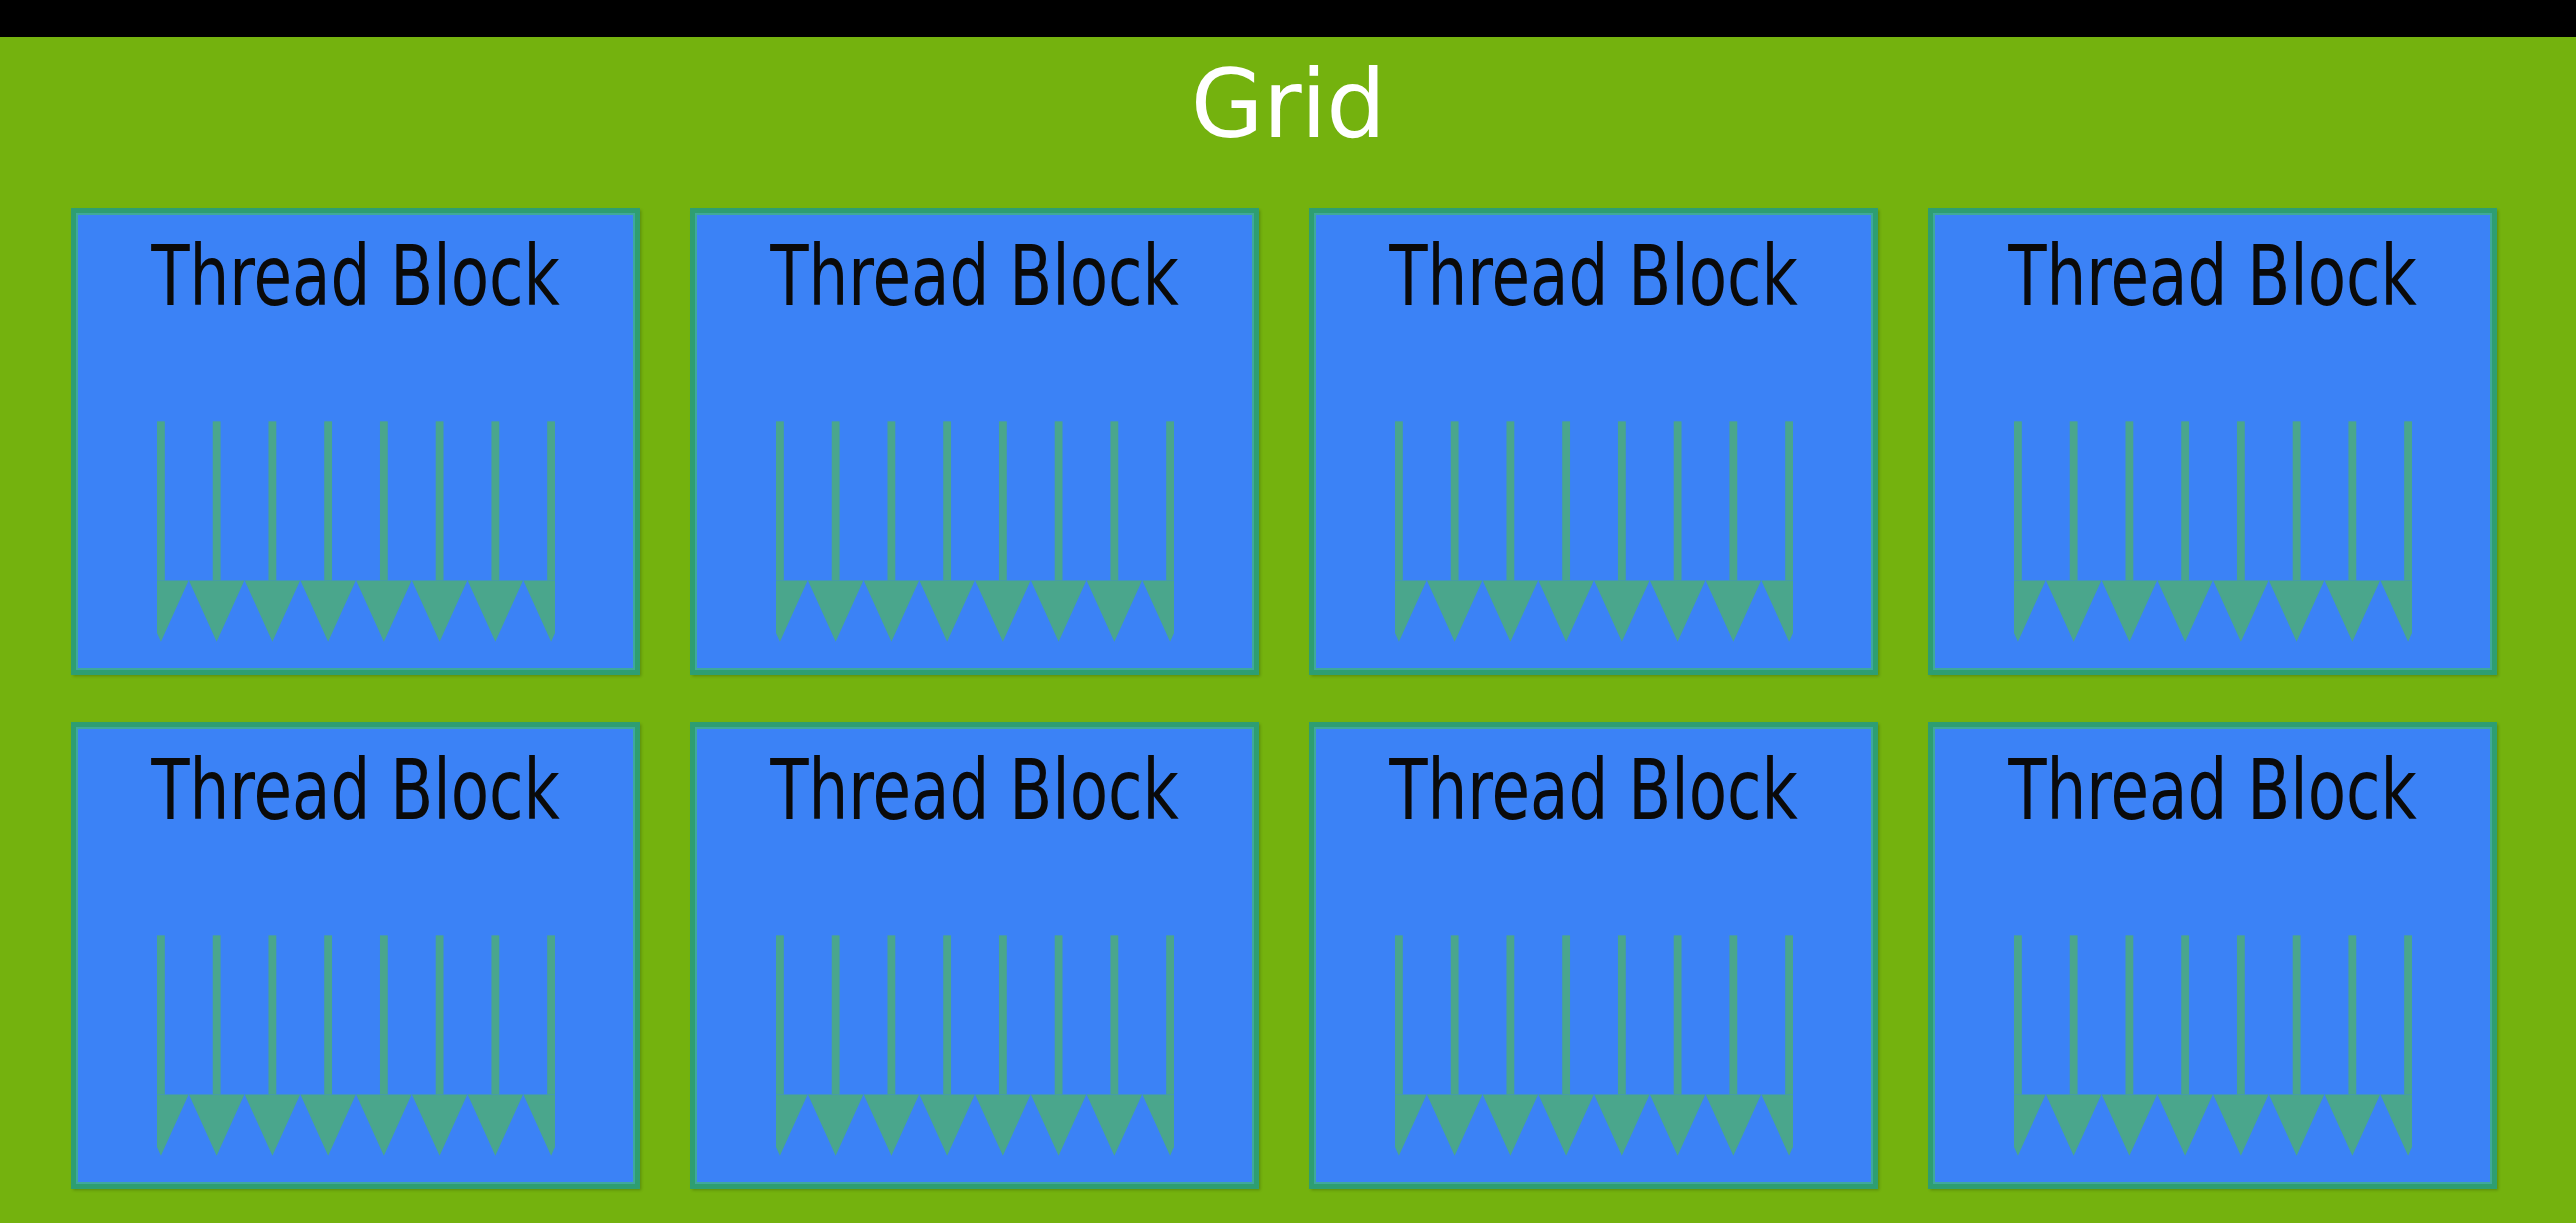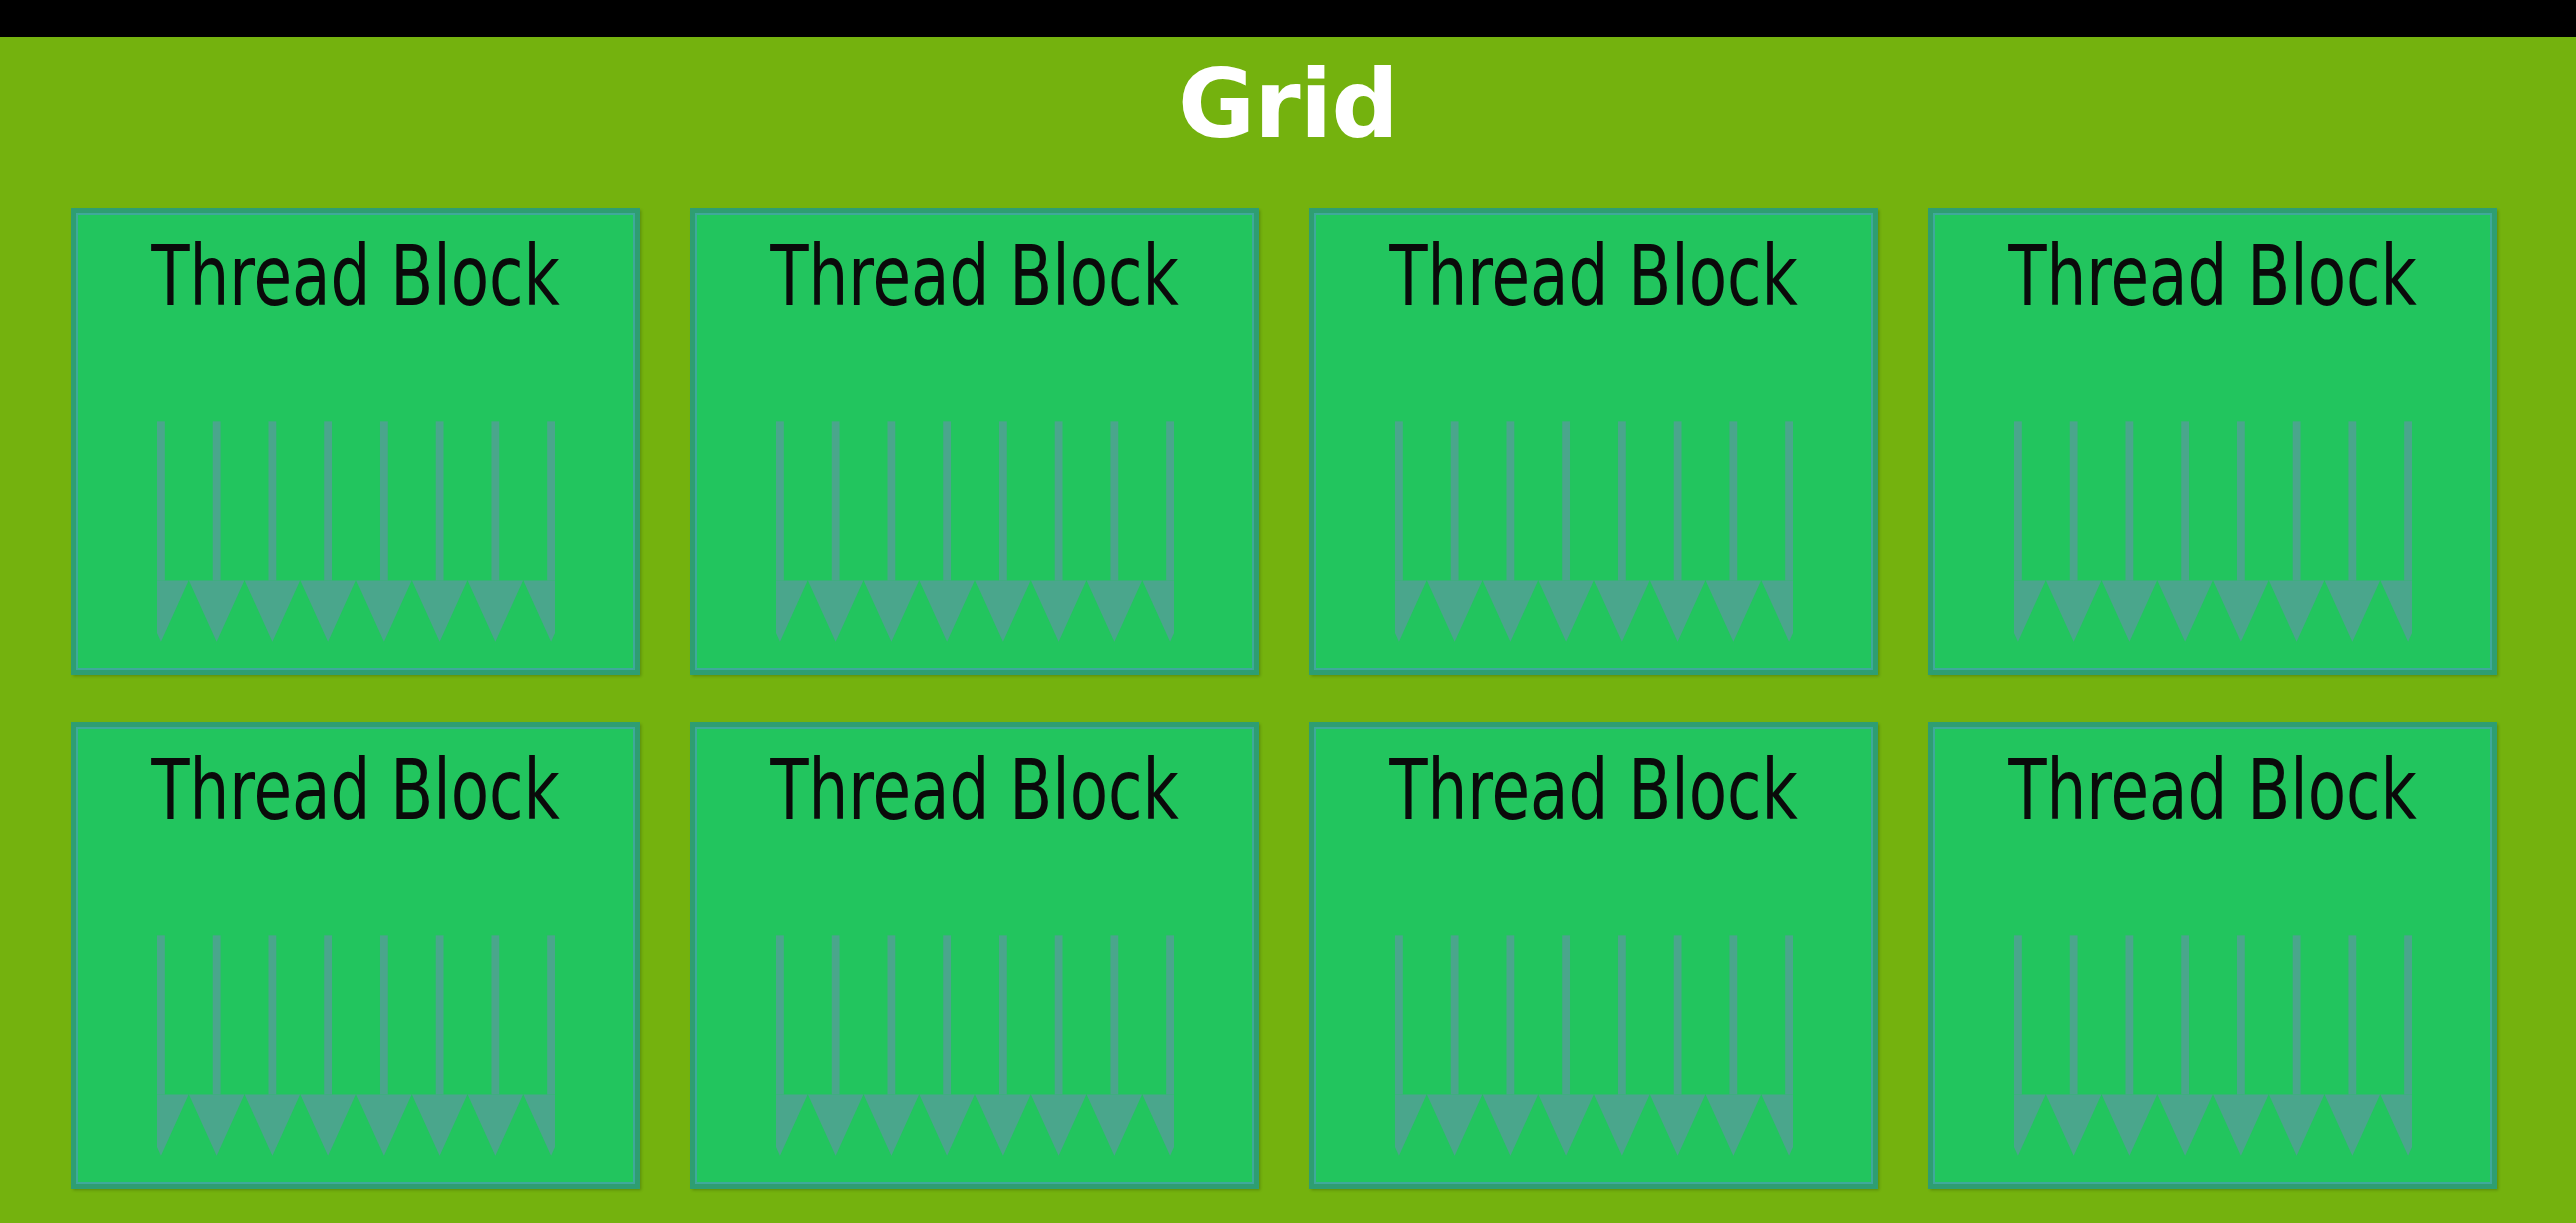--- a/index.html
+++ b/index.html
@@ -32,41 +32,41 @@
     background: #74B20E;
   }
   #grid-title {
     position: absolute;
     left: 0;
     top: 14.2px;
     width: 2576px;
     text-align: center;
     color: #FFFFFF;
     font-family: "DejaVu Sans", sans-serif;
-    font-weight: bold;
+    font-weight: normal;
     font-size: 94px;
     line-height: 107px;
     letter-spacing: -0.7px;
   }
   
   #blocks-area {
     position: absolute;
     left: 71px;
     top: 171px;
     width: 2427px;
     height: 1009px;
     display: grid;
     grid-template-columns: repeat(4, 569px);
     grid-template-rows: repeat(2, 467px);
     column-gap: 50px;
     row-gap: 47px;
   }
   .thread-block {
     position: relative;
-    background: #22c55e;
+    background: #3b82f6;
     border: 5px solid #2E9E72;
     box-sizing: border-box;
     box-shadow: 2.1px 2.1px 2.8px rgba(0,0,0,0.22);
     overflow: hidden;
   }
   .thread-block::after {
     content: "";
     position: absolute;
     left: 0; top: 0; right: 0; bottom: 0;
     border: 2.1px solid #3FA99A;

